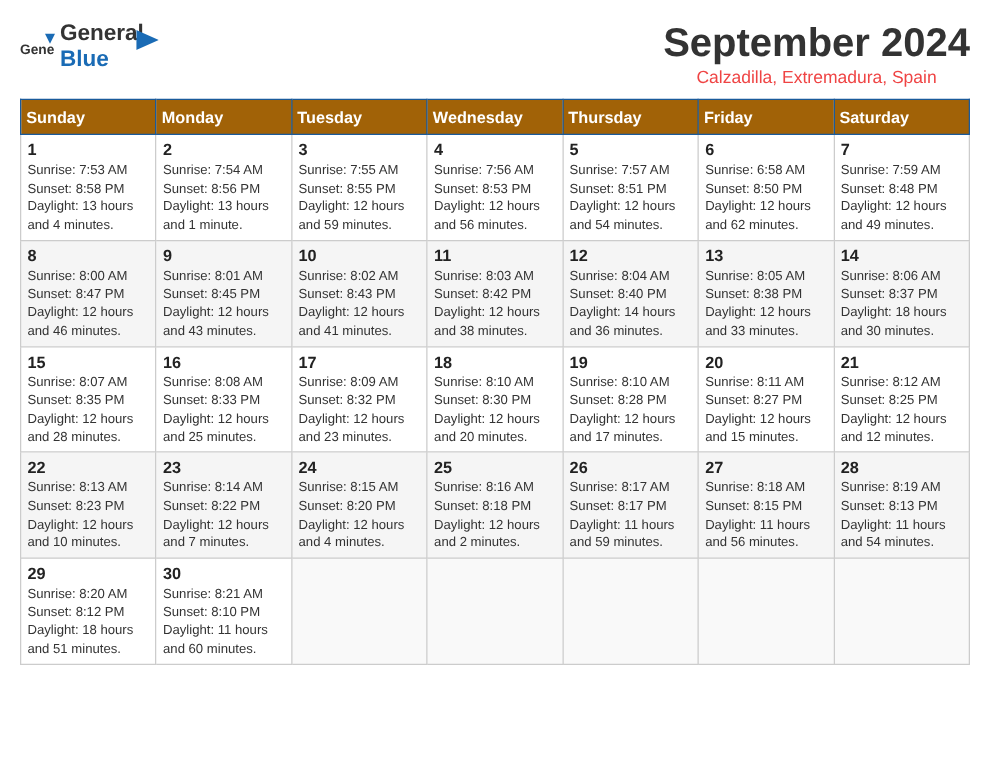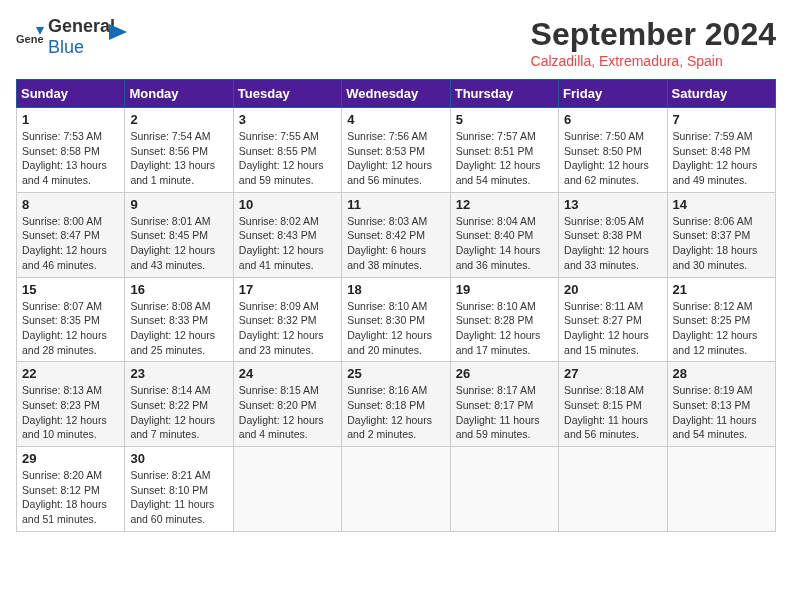--- a/index.html
+++ b/index.html
@@ -19,38 +19,38 @@
     .logo {
       display: flex;
       align-items: center;
       gap: 4px;
     }
     .logo-icon {
       width: 28px;
       height: 28px;
     }
     .title-block {
-      text-align: left;
+      text-align: center;
     }
     .month-title {
       font-size: 32px;
       font-weight: bold;
       color: #333;
     }
     .location {
       font-size: 14px;
       color: #ef4444;
     }
     .calendar {
       width: 100%;
       border-collapse: collapse;
       font-size: 11px;
     }
     .calendar th {
-      background-color: #4c1d95;
+      background-color: #a16207;
       color: #fff;
       padding: 6px 4px;
       text-align: left;
       font-size: 13px;
       border: 1px solid #1a5a9a;
     }
     .calendar td {
       border: 1px solid #ccc;
       vertical-align: top;
       padding: 4px 5px;
@@ -81,21 +81,21 @@
 <body>
 
 <div class="header">
   <div class="logo">
     <svg class="logo-icon" viewBox="0 0 28 28" xmlns="http://www.w3.org/2000/svg">
       <text x="0" y="20" font-size="11" font-weight="bold" fill="#333">General</text>
       <polygon points="20,4 28,4 24,12" fill="#1a6bb5"></polygon>
     </svg>
     <div>
       <span style="font-size:18px;font-weight:bold;color:#333;">General</span><br>
-      <span style="font-size:18px;font-weight:normal;color:#1a6bb5;">Blue</span>
+      <span style="font-size:18px;font-weight:bold;color:#1a6bb5;">Blue</span>
     </div>
 
     <svg width="18" height="22" viewBox="0 0 18 22" style="margin-left:-10px;margin-top:-4px;">
       <polygon points="0,0 18,8 0,16" fill="#1a6bb5"></polygon>
     </svg>
   </div>
   <div class="title-block">
     <div class="month-title">September 2024</div>
     <div class="location">Calzadilla, Extremadura, Spain</div>
   </div>
@@ -151,21 +151,21 @@
         <span class="day-num">5</span>
         <div class="day-info">
           <span>Sunrise: 7:57 AM</span><br>
           <span>Sunset: 8:51 PM</span><br>
           <span>Daylight: 12 hours and 54 minutes.</span>
         </div>
       </td>
         <td>
         <span class="day-num">6</span>
         <div class="day-info">
-          <span>Sunrise: 7:50 AM</span><br>
+          <span>Sunrise: 6:58 AM</span><br>
           <span>Sunset: 8:50 PM</span><br>
           <span>Daylight: 12 hours and 62 minutes.</span>
         </div>
       </td>
         <td>
         <span class="day-num">7</span>
         <div class="day-info">
           <span>Sunrise: 7:59 AM</span><br>
           <span>Sunset: 8:48 PM</span><br>
           <span>Daylight: 12 hours and 49 minutes.</span>
@@ -195,21 +195,21 @@
           <span>Sunrise: 8:02 AM</span><br>
           <span>Sunset: 8:43 PM</span><br>
           <span>Daylight: 12 hours and 41 minutes.</span>
         </div>
       </td>
         <td>
         <span class="day-num">11</span>
         <div class="day-info">
           <span>Sunrise: 8:03 AM</span><br>
           <span>Sunset: 8:42 PM</span><br>
-          <span>Daylight: 6 hours and 38 minutes.</span>
+          <span>Daylight: 12 hours and 38 minutes.</span>
         </div>
       </td>
         <td>
         <span class="day-num">12</span>
         <div class="day-info">
           <span>Sunrise: 8:04 AM</span><br>
           <span>Sunset: 8:40 PM</span><br>
           <span>Daylight: 14 hours and 36 minutes.</span>
         </div>
       </td>

